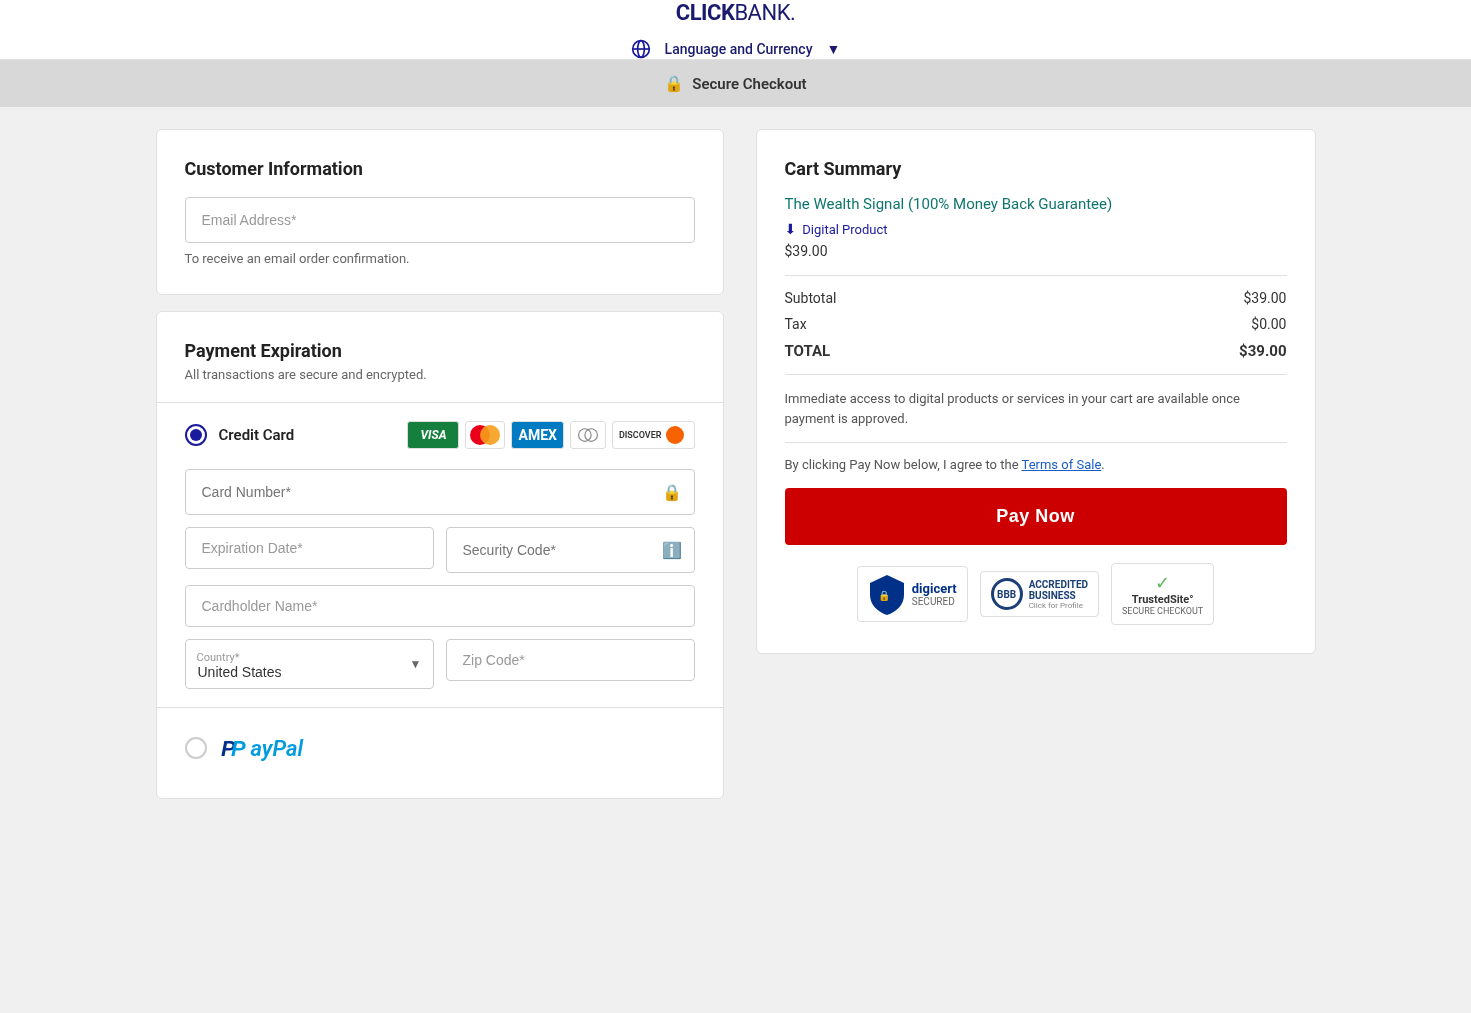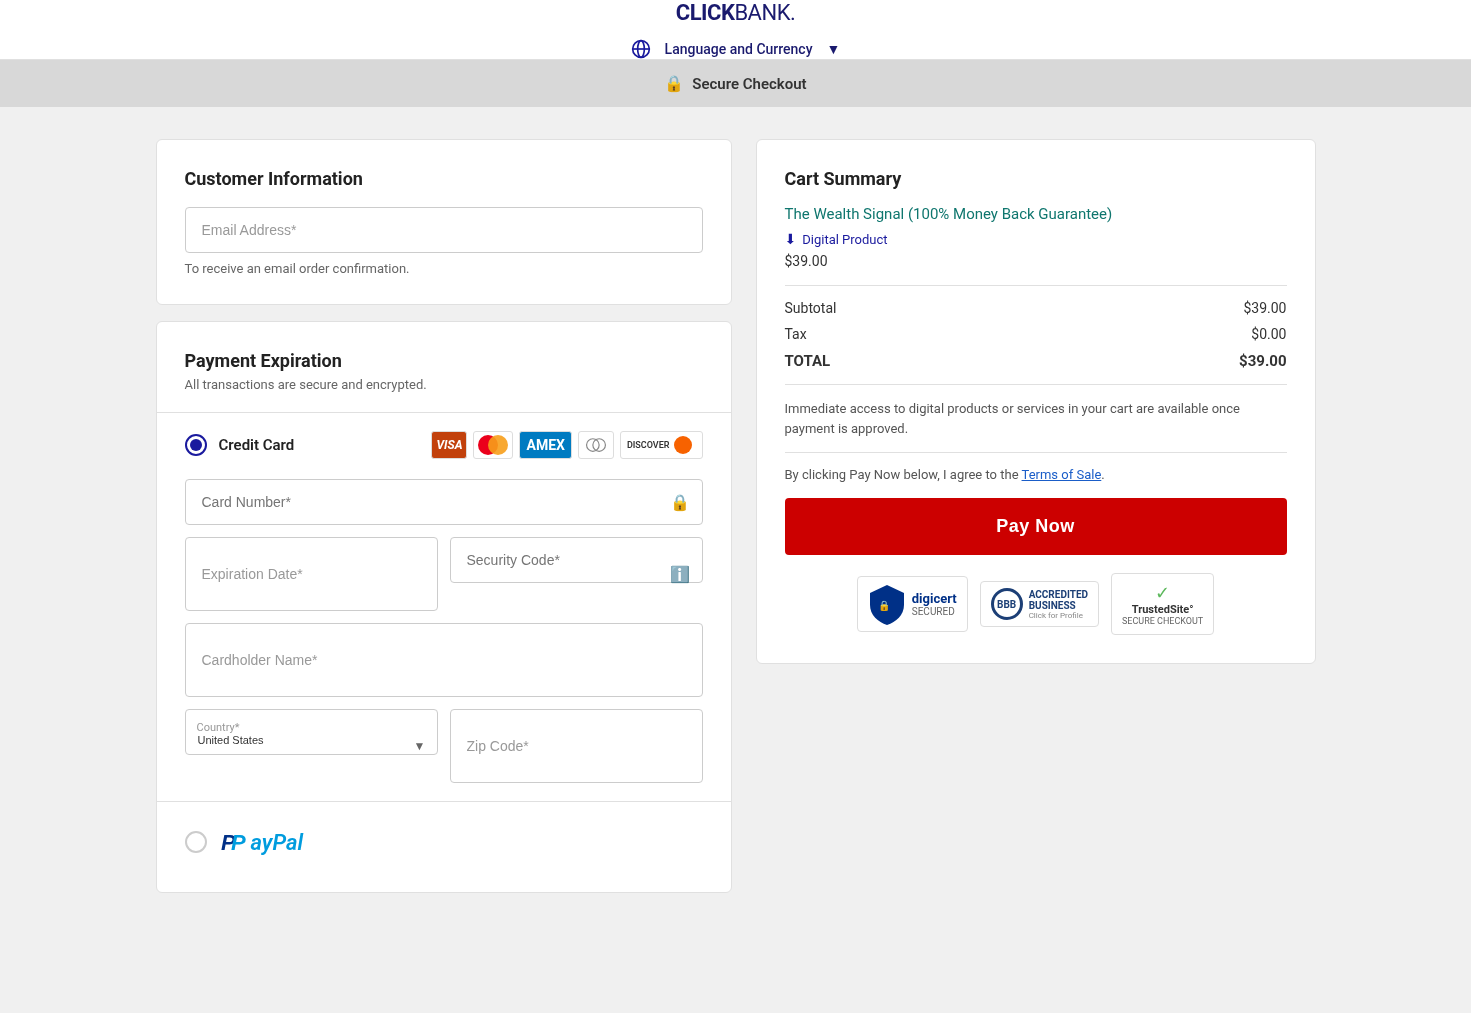--- a/index.html
+++ b/index.html
@@ -56,23 +56,23 @@
       font-size: 15px;
       color: #333;
     }
     .lock-icon-banner {
       font-size: 16px;
     }
 
     
     .main-content {
       display: flex;
-      gap: 4px;
+      gap: 12px;
       max-width: 1200px;
-      margin: 32px auto;
+      margin: 22px auto;
       padding: 0 20px;
       align-items: flex-start;
     }
 
     
     .left-column {
       flex: 1;
       margin-right: 20px;
       display: flex;
       flex-direction: column;
@@ -176,21 +176,21 @@
       height: 28px;
       border-radius: 3px;
       display: flex;
       align-items: center;
       justify-content: center;
       font-size: 10px;
       font-weight: 700;
       padding: 0 6px;
       border: 1px solid #ddd;
     }
-    .visa-icon { background: #c2410c; color: #fff; font-style: italic; font-size: 12px; padding: 0 4px; }
+    .visa-icon { background: #15803d; color: #fff; font-style: italic; font-size: 12px; padding: 0 12px; }
     .mc-icon {
       background: #fff;
       padding: 0;
       overflow: hidden;
       width: 40px;
     }
     .mc-inner {
       display: flex;
       align-items: center;
       justify-content: center;
@@ -227,21 +227,21 @@
     }
 
     
     .field-row {
       display: flex;
       gap: 12px;
       margin-bottom: 12px;
     }
     .form-field {
       width: 100%;
-      padding: 28px 16px;
+      padding: 12px 16px;
       border: 1.5px solid #ccc;
       border-radius: 4px;
       font-size: 14px;
       color: #999;
       outline: none;
       position: relative;
     }
     .form-field::placeholder { color: #999; }
     .field-wrapper {
       position: relative;
@@ -276,21 +276,21 @@
       top: 12px;
       left: 12px;
       font-size: 11px;
       color: #999;
     }
     .country-select {
       width: 100%;
       padding: 24px 8px 8px 12px;
       border: 1.5px solid #ccc;
       border-radius: 4px;
-      font-size: 11px;
+      font-size: 14px;
       color: #333;
       appearance: none;
       background: #fff;
       outline: none;
       cursor: pointer;
     }
     .country-arrow {
       position: absolute;
       right: 12px;
       top: 50%;

